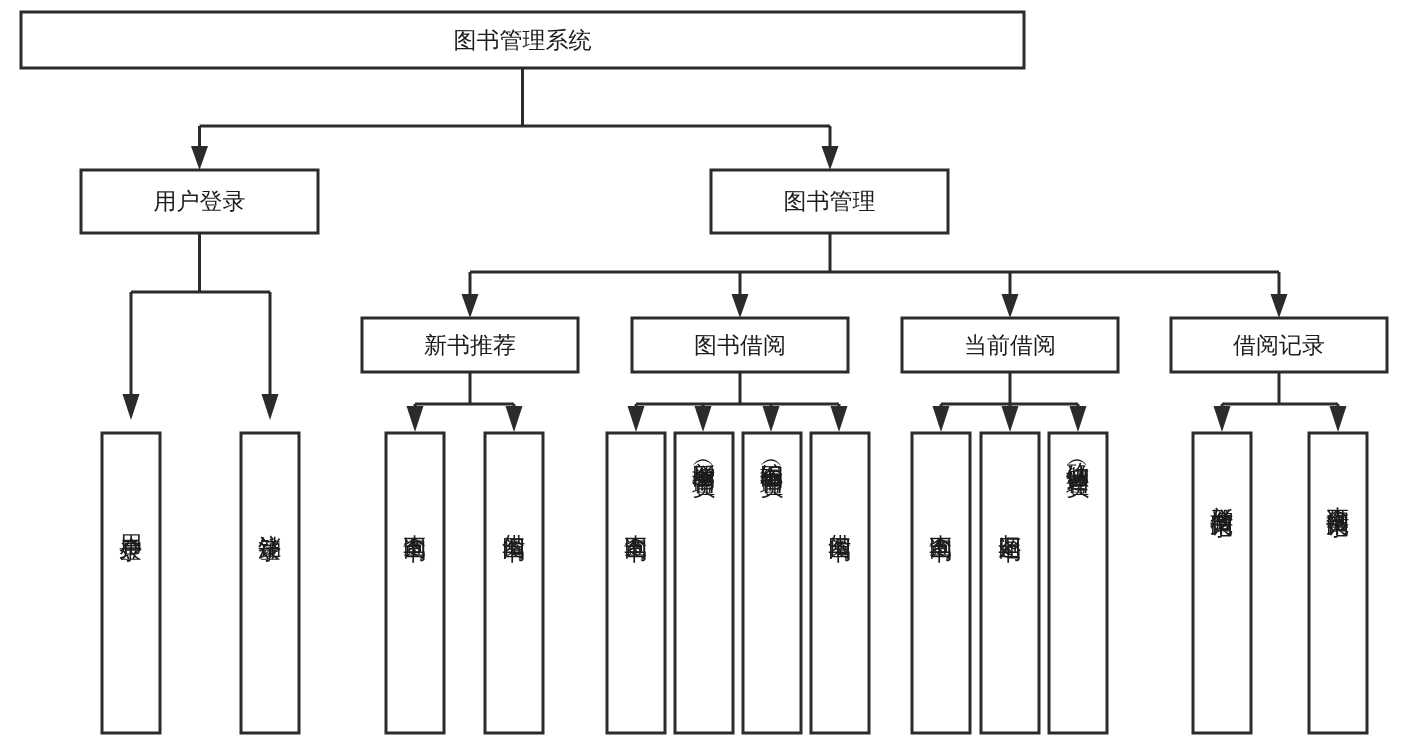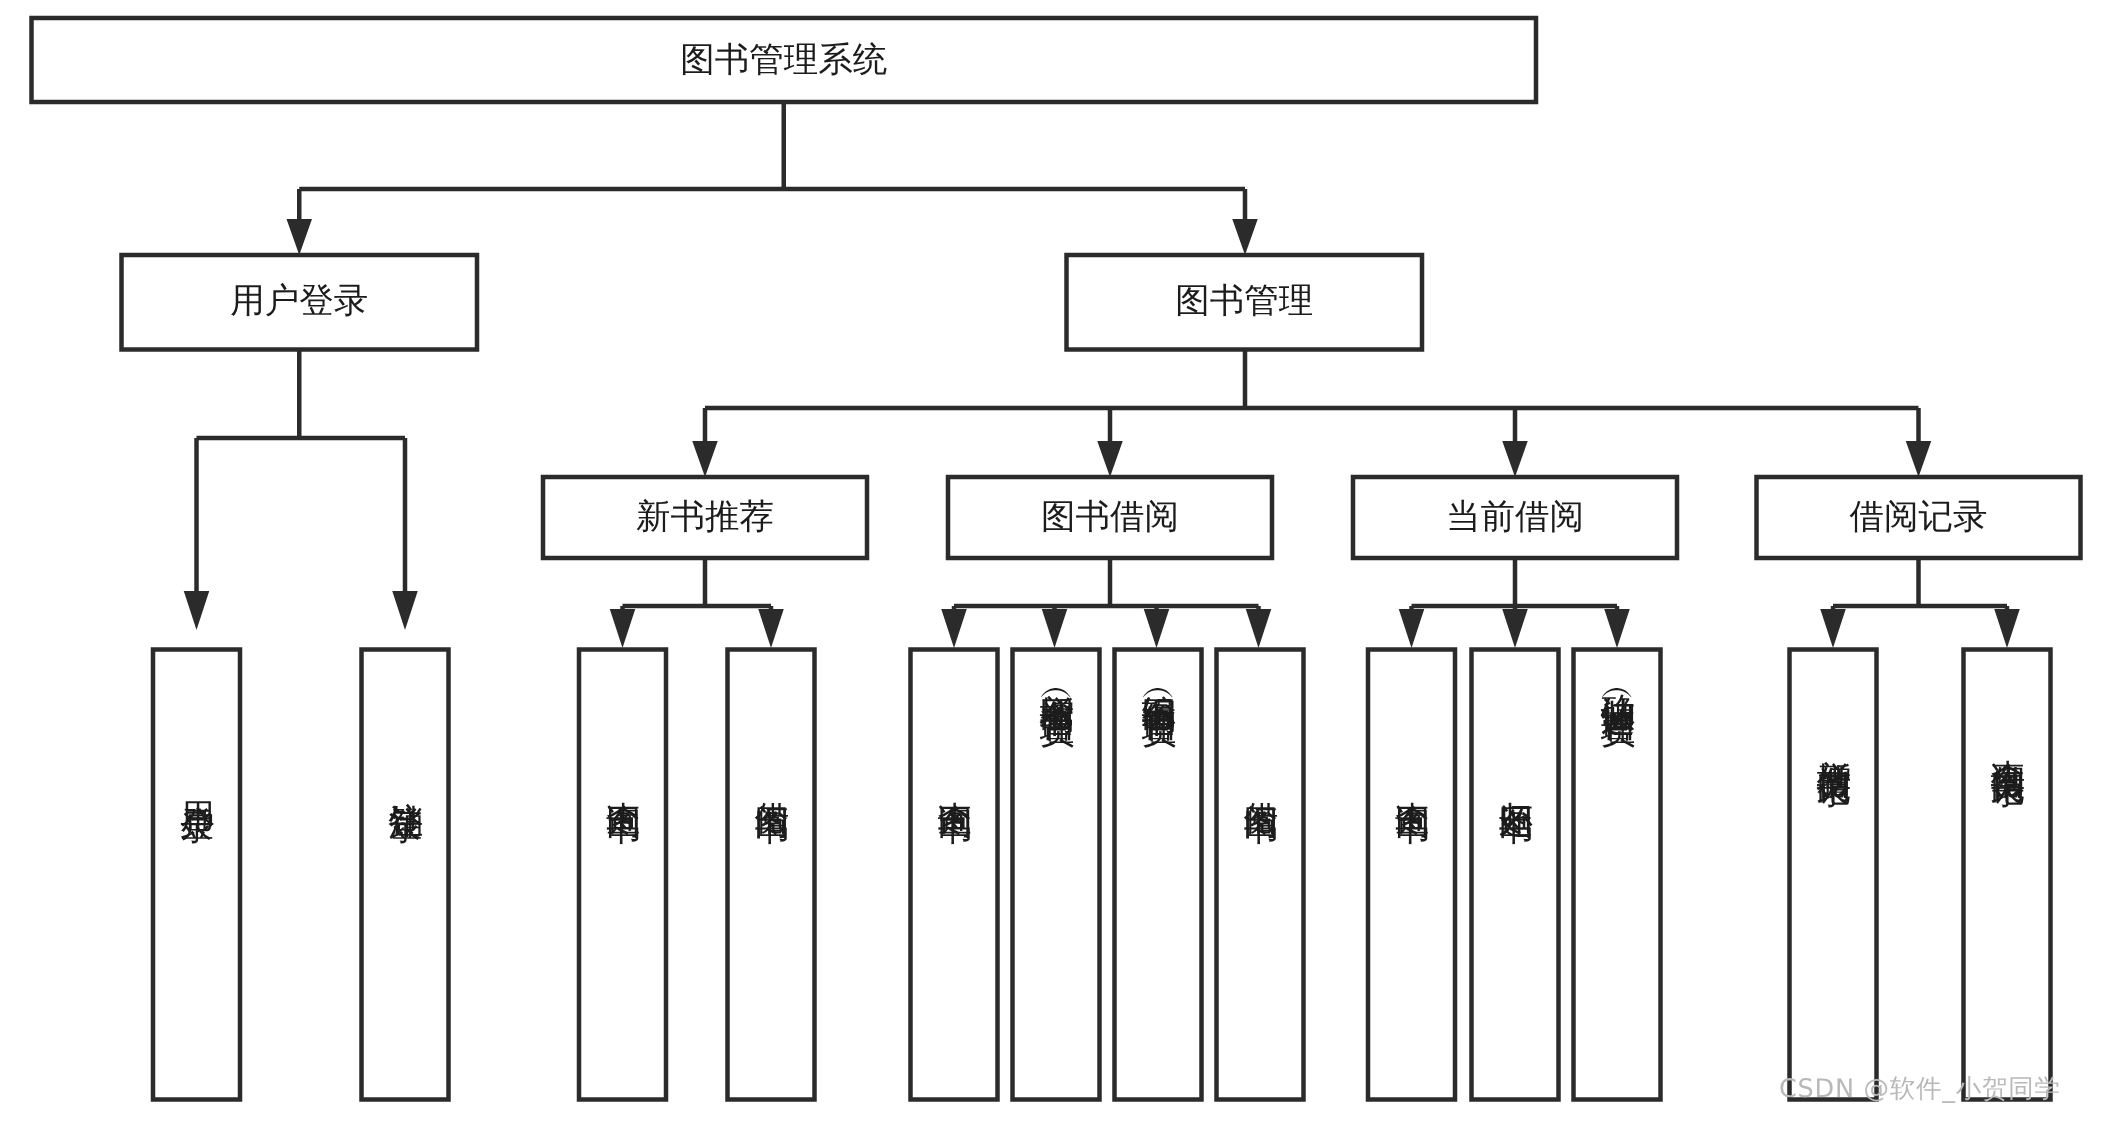--- a/index.html
+++ b/index.html
@@ -207,15 +207,14 @@
   <div class="vlabel" style="left:772px; top:444px;">编辑图书（管理员）</div>
   <div class="vlabel" style="left:840px; top:516px;">借阅图书</div>
 
   <div class="vlabel" style="left:941px; top:516px;">查询图书</div>
   <div class="vlabel" style="left:1010px; top:516px;">归还图书</div>
   <div class="vlabel" style="left:1078px; top:444px;">确认归还（管理员）</div>
 
   <div class="vlabel" style="left:1222px; top:488px;">新增借阅记录</div>
   <div class="vlabel" style="left:1338px; top:488px;">查询借阅记录</div>
 
-  <div class="watermark">CSDN @软件_小贺同学</div>
 
 </div>
 
 </body></html>

